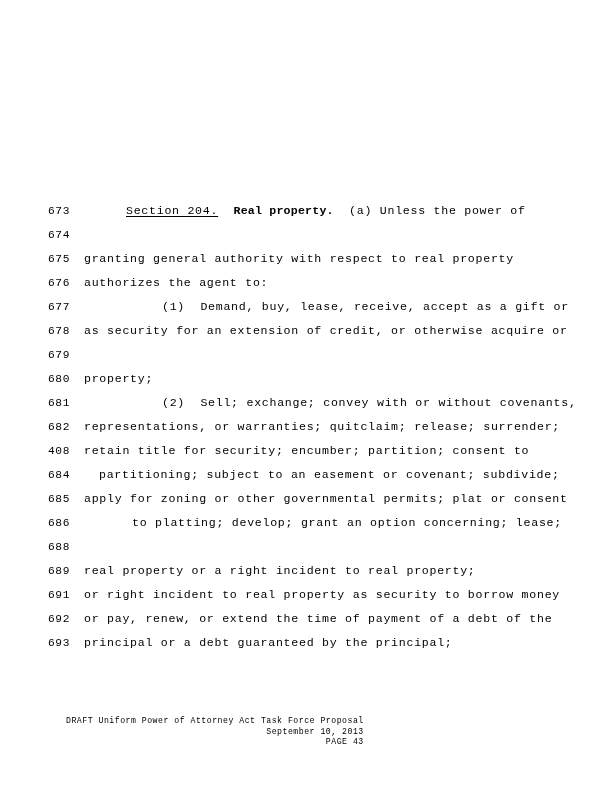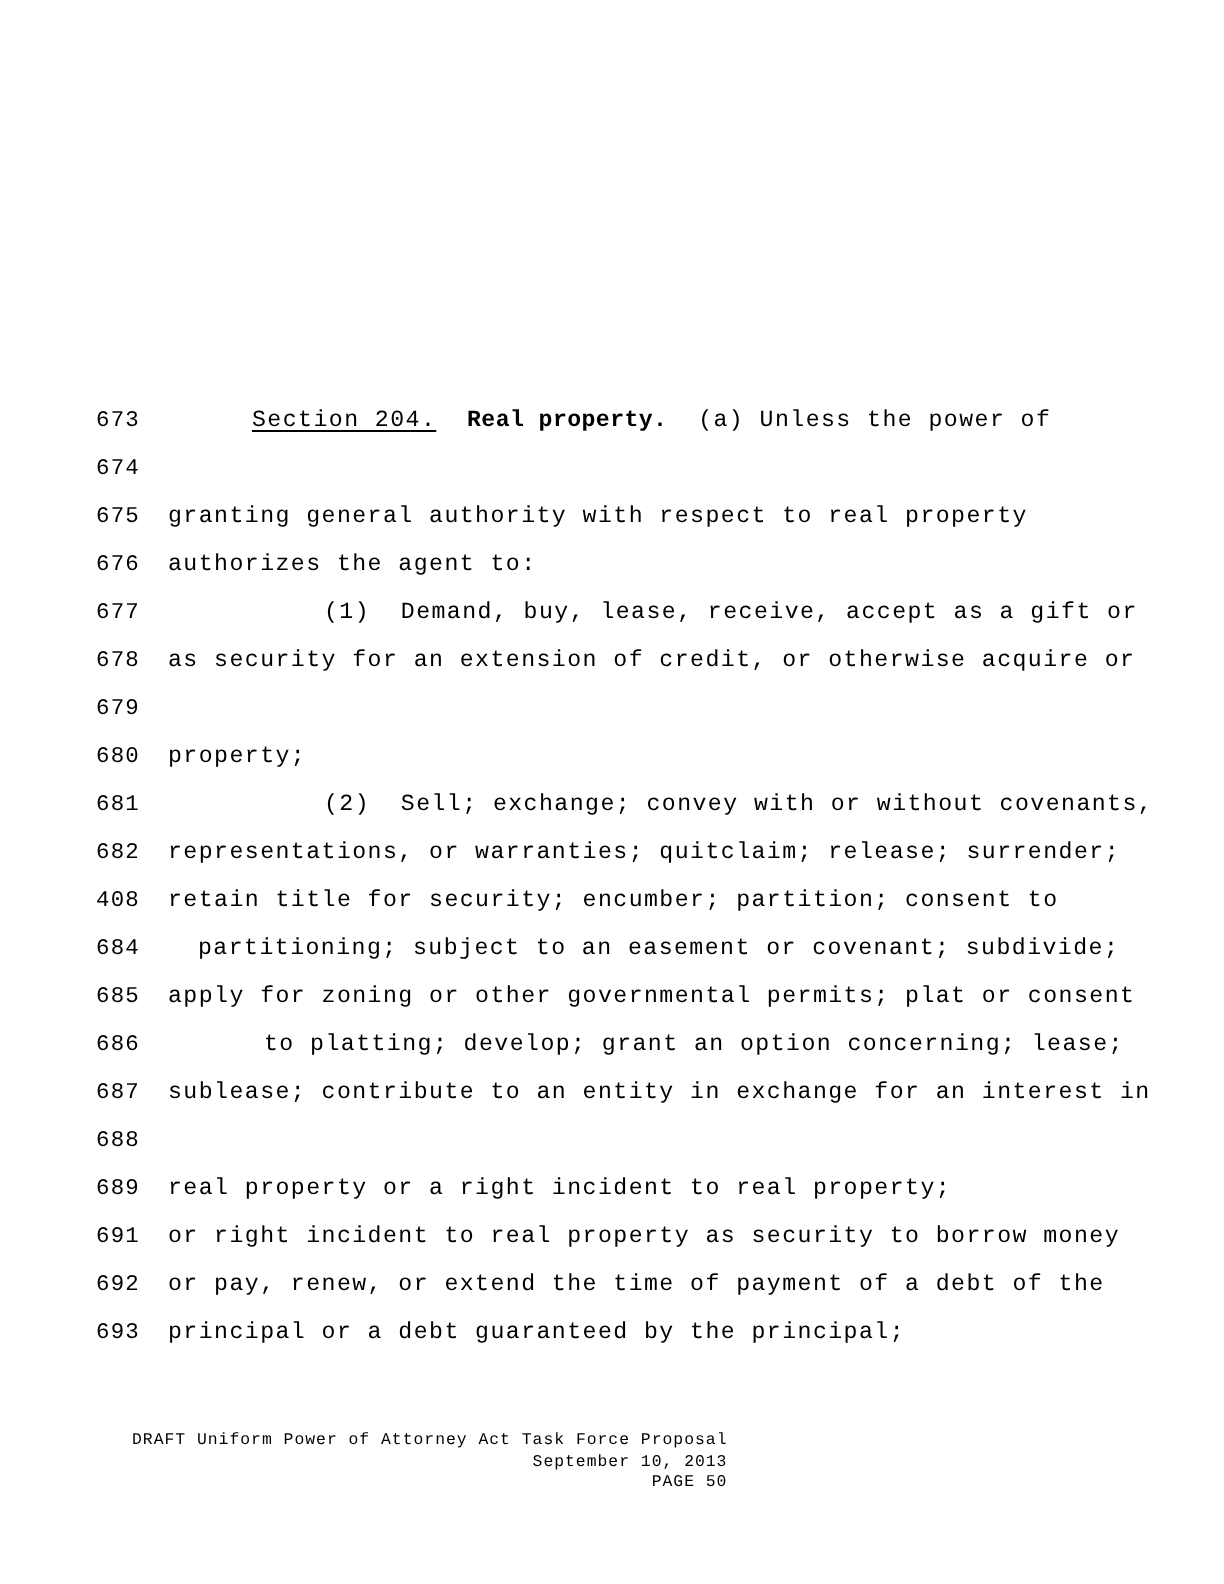--- a/index.html
+++ b/index.html
@@ -98,23 +98,22 @@
       <div class="doc-line"><span class="line-number">677</span><span class="line-text" style="left: 146px;"><span>(1)  Demand, buy, lease, receive, accept as a gift or</span></span></div>
       <div class="doc-line"><span class="line-number">678</span><span class="line-text" style="left: 68px;"><span>as security for an extension of credit, or otherwise acquire or</span></span></div>
       <div class="doc-line"><span class="line-number">679</span></div>
       <div class="doc-line"><span class="line-number">680</span><span class="line-text" style="left: 68px; text-align: right;"><span>property;</span></span></div>
       <div class="doc-line"><span class="line-number">681</span><span class="line-text" style="left: 146px;"><span>(2)  Sell; exchange; convey with or without covenants,</span></span></div>
       <div class="doc-line"><span class="line-number">682</span><span class="line-text" style="left: 68px;"><span>representations, or warranties; quitclaim; release; surrender;</span></span></div>
       <div class="doc-line"><span class="line-number">408</span><span class="line-text" style="left: 68px;"><span>retain title for security; encumber; partition; consent to</span></span></div>
       <div class="doc-line"><span class="line-number">684</span><span class="line-text" style="left: 68px; margin-left: 15px;"><span>partitioning; subject to an easement or covenant; subdivide;</span></span></div>
       <div class="doc-line"><span class="line-number">685</span><span class="line-text" style="left: 68px;"><span>apply for zoning or other governmental permits; plat or consent</span></span></div>
       <div class="doc-line"><span class="line-number">686</span><span class="line-text" style="left: 68px; margin-left: 48px;"><span>to platting; develop; grant an option concerning; lease;</span></span></div>
-      <div class="doc-line"><span class="line-number">687</span><span class="line-text" style="left: 68px;"><span>sublease; contribute to an entity in exchange for an interest in</span></span></div>
       <div class="doc-line"><span class="line-number">688</span></div>
       <div class="doc-line"><span class="line-number">689</span><span class="line-text" style="left: 68px;"><span>real property or a right incident to real property;</span></span></div>
       <div class="doc-line"><span class="line-number">691</span><span class="line-text" style="left: 68px;"><span>or right incident to real property as security to borrow money</span></span></div>
       <div class="doc-line"><span class="line-number">692</span><span class="line-text" style="left: 68px;"><span>or pay, renew, or extend the time of payment of a debt of the</span></span></div>
       <div class="doc-line"><span class="line-number">693</span><span class="line-text" style="left: 68px;"><span>principal or a debt guaranteed by the principal;</span></span></div>
     </div>
 
-  <div id="footer"><div class="footer-line">DRAFT Uniform Power of Attorney Act Task Force Proposal</div><div class="footer-line">September 10, 2013</div><div class="footer-line">PAGE 50</div></div>
+  <div id="footer"><div class="footer-line">DRAFT Uniform Power of Attorney Act Task Force Proposal</div><div class="footer-line">September 10, 2013</div><div class="footer-line">PAGE 43</div></div>
 
 </div>
 
 </body></html>

